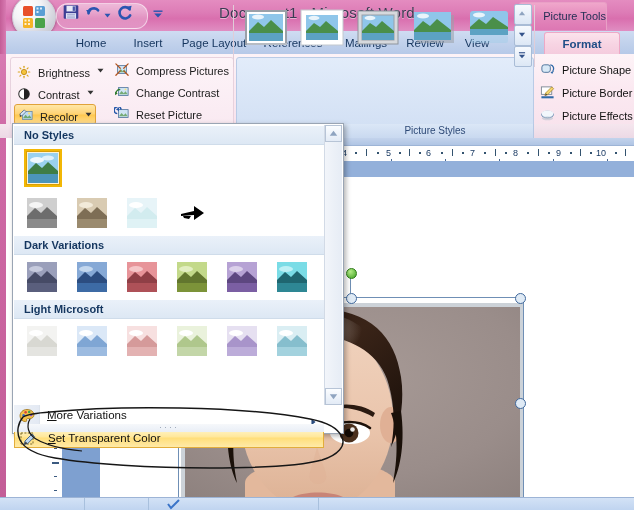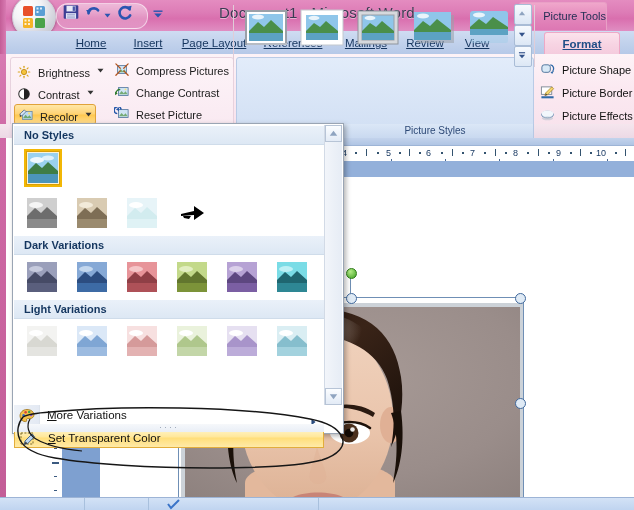--- a/index.html
+++ b/index.html
@@ -50,21 +50,21 @@
   }
 
   
   .tabstrip{
     position:absolute;left:0;top:31px;width:634px;height:23px;
     background:linear-gradient(to bottom,#cfdcf2 0%,#c2d2ec 50%,#b6c9e8 100%);
   }
   .tabstrip .edge{position:absolute;left:0;top:0;width:6px;height:23px;background:linear-gradient(to right,#c35d97,#d87ab2);}
   .tab{
     position:absolute;top:2px;height:21px;line-height:21px;
-    color:#15355e;font-size:11.5px;text-align:center;cursor:default;text-decoration:underline;
+    color:#15355e;font-size:11.5px;text-align:center;cursor:default;
   }
   .tab.format{
     background:linear-gradient(to bottom,#fbe3ec 0%,#f7d4e3 50%,#f4cbdd 100%);
     border:1px solid #eda9c6;border-bottom:none;
     border-top-left-radius:3px;border-top-right-radius:3px;
     color:#1f4d86;font-weight:bold;
   }
 
   
   .ribbon{
@@ -749,21 +749,21 @@
           <svg viewBox="0 0 30 30" width="30" height="30">
             <rect width="30" height="30" fill="#7adce6"></rect>
             <ellipse cx="9" cy="7" rx="7" ry="3" fill="#bdf0f5"></ellipse>
             <path d="M0 18 L8 10 L14 15 L20 9 L30 18 L30 30 L0 30 Z" fill="#1f6670"></path>
             <path d="M0 21 L30 21 L30 30 L0 30 Z" fill="#2e8794"></path>
           </svg>
         </span>
         
       </div>
 
-      <div class="sec-head">Light Variations</div>
+      <div class="sec-head">Light Microsoft</div>
       <div class="sw-row">
         <span class="sw">
           <svg viewBox="0 0 30 30" width="30" height="30">
             <rect width="30" height="30" fill="#f3f3f1"></rect>
             <ellipse cx="9" cy="7" rx="7" ry="3" fill="#ffffff"></ellipse>
             <path d="M0 18 L8 10 L14 15 L20 9 L30 18 L30 30 L0 30 Z" fill="#d8d8d2"></path>
             <path d="M0 21 L30 21 L30 30 L0 30 Z" fill="#e4e4e0"></path>
           </svg>
         </span>
         <span class="sw">

